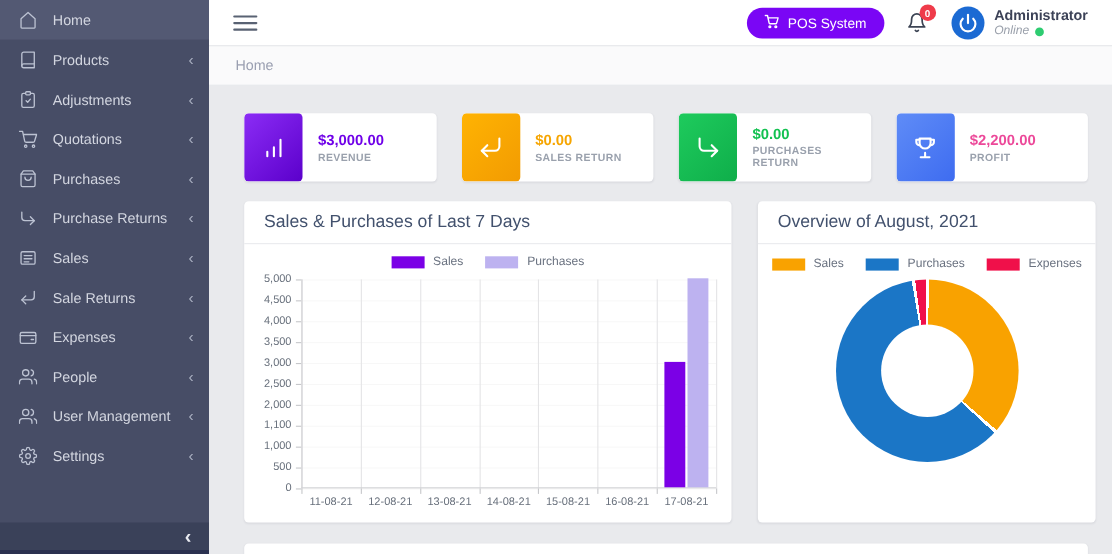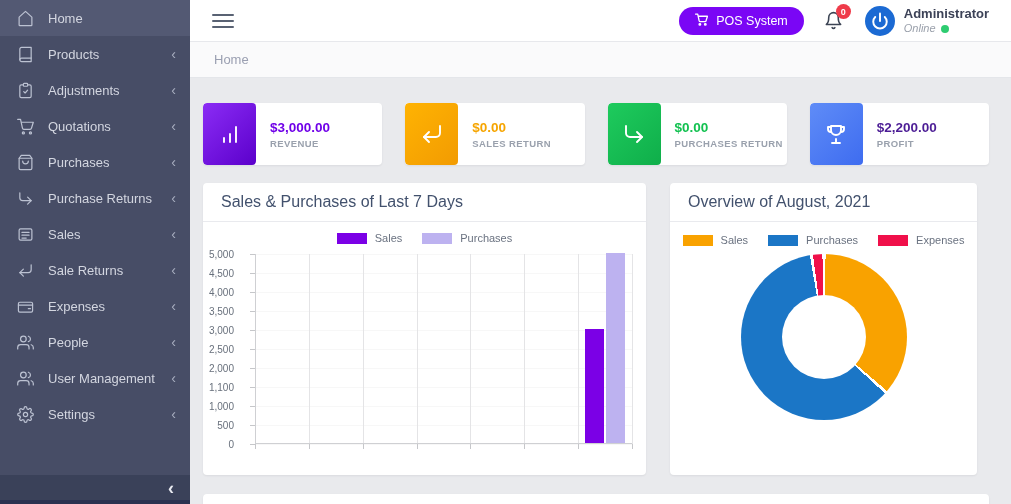--- a/index.html
+++ b/index.html
@@ -55,21 +55,21 @@
   .dot { width:8px; height:8px; border-radius:50%; background:#2ecc71; display:inline-block; }
 
   
   .crumb-bar { position:absolute; left:190px; top:42px; right:0; height:36px;
     background:#fafafb; border-bottom:1px solid #e4e6ea; display:flex;
     align-items:center; padding:0 24px; z-index:3; }
   .crumb { font-size:13px; color:#9a9fb1; cursor:pointer; }
 
   
   .content { position:absolute; left:190px; top:78px; right:0; bottom:0;
-    padding:25px 22px 0 13px; }
+    padding:25px 22px 0 32px; }
 
   .stats-row { display:grid; grid-template-columns:repeat(4,1fr); gap:23px; height:62px; }
   .stat-card { background:#fff; border-radius:4px; display:flex; overflow:hidden;
     box-shadow:0 1px 2px rgba(40,40,60,.08); }
   .stat-icon { width:53px; flex:none; display:flex; align-items:center;
     justify-content:center; color:#fff; border-radius:4px; }
   .stat-icon svg { width:24px; height:24px; }
   .stat-body { flex:1; display:flex; flex-direction:column; justify-content:center;
     padding-left:14px; }
   .stat-value { font-size:13.5px; font-weight:bold; }
@@ -94,21 +94,21 @@
   .pie-legend { margin:12px 0 2px 0; width:100%; }
 
   
   .plot-wrap { position:relative; margin:0 14px 0 52px; height:190px; }
   .vline { position:absolute; top:0; bottom:0; width:1px; background:#e4e4e6; }
   .hline { position:absolute; left:0; right:0; height:1px; background:rgba(0,0,0,.03); }
   .baseline { position:absolute; left:0; right:0; bottom:0; height:1px; background:#cfd0d3; }
   .yaxisline { position:absolute; top:0; bottom:0; left:0; width:1px; background:#cfd0d3; }
   .ytick-dash { position:absolute; width:5px; height:1px; background:#c6c7ca; left:-5px; }
   .xtick-dash { position:absolute; width:1px; height:5px; background:#c6c7ca; bottom:-5px; }
-  .ylabel { position:absolute; right:100%; margin-right:21px; transform:translateY(-50%);
+  .ylabel { position:absolute; right:100%; margin-right:9px; transform:translateY(-50%);
     font-size:10px; color:#68707c; white-space:nowrap;text-align:center; }
   .bar { position:absolute; bottom:1px; }
   .xlabels { position:relative; margin:0 14px 0 52px; height:22px; }
   .xlabel { position:absolute; top:7px; transform:translateX(-50%);
     font-size:10px; color:#68707c; white-space:nowrap; }
 
   
   .donut { width:166px; height:166px; border-radius:50%; margin:8px auto 0 auto;
     position:relative; }
   .donut::after { content:""; position:absolute; inset:41px; background:#fff;
@@ -340,21 +340,21 @@
       </div>
       <div class="stat-card">
         <span class="stat-icon" style="background:linear-gradient(135deg,#5f8cf7,#3e6cf0)">
           <svg viewBox="0 0 24 24" fill="none" stroke="currentColor" stroke-width="1.9" stroke-linecap="round" stroke-linejoin="round">
             <path d="M8 21h8M12 17v4"></path>
             <path d="M7 4h10v4a5 5 0 0 1-10 0z"></path>
             <path d="M7 5H4v2a3 3 0 0 0 3 3M17 5h3v2a3 3 0 0 1-3 3"></path>
           </svg>
         </span>
         <span class="stat-body">
-          <span class="stat-value" style="color:#4c1d95">$2,200.00</span>
+          <span class="stat-value" style="color:#ec4899">$2,200.00</span>
           <span class="stat-label">PROFIT</span>
         </span>
       </div>
     </div>
 
   <div class="charts-row">
     <section class="chart-card left">
       <div class="chart-head">
         <span class="chart-title">Sales &amp; Purchases of Last 7 Days</span>
       </div>
@@ -417,20 +417,29 @@
             <div class="xtick-dash" style="left:71.42857142857143%"></div>
             <div class="vline" style="left:85.71428571428571%"></div>
             <div class="xtick-dash" style="left:85.71428571428571%"></div>
             <div class="vline" style="left:100%"></div>
             <div class="xtick-dash" style="left:100%"></div>
             <div class="yaxisline"></div>
             <div class="baseline"></div>
             <div class="bar" style="left:330.07142857142856px;width:19px;height:114px;background:#7b00e6"></div>
             <div class="bar" style="left:351.07142857142856px;width:19px;height:190px;background:#bdb2f0"></div>
           </div>
+        <div class="xlabels" id="bar-xlabels">
+            <span class="xlabel" style="left:7.142857142857142%">11-08-21</span>
+            <span class="xlabel" style="left:21.428571428571427%">12-08-21</span>
+            <span class="xlabel" style="left:35.714285714285715%">13-08-21</span>
+            <span class="xlabel" style="left:50%">14-08-21</span>
+            <span class="xlabel" style="left:64.28571428571429%">15-08-21</span>
+            <span class="xlabel" style="left:78.57142857142857%">16-08-21</span>
+            <span class="xlabel" style="left:92.85714285714286%">17-08-21</span>
+          </div>
       </div>
     </section>
 
     <section class="chart-card right">
       <div class="chart-head">
         <span class="chart-title">Overview of August, 2021</span>
       </div>
       <div class="chart-body">
         <div class="legend pie-legend" id="pie-legend">
             <span class="legend-item">

